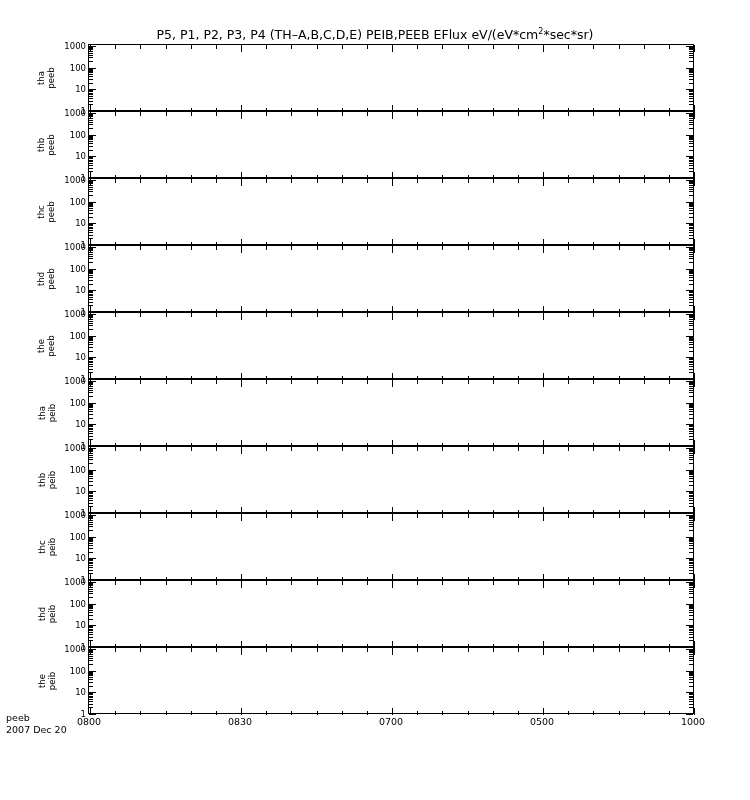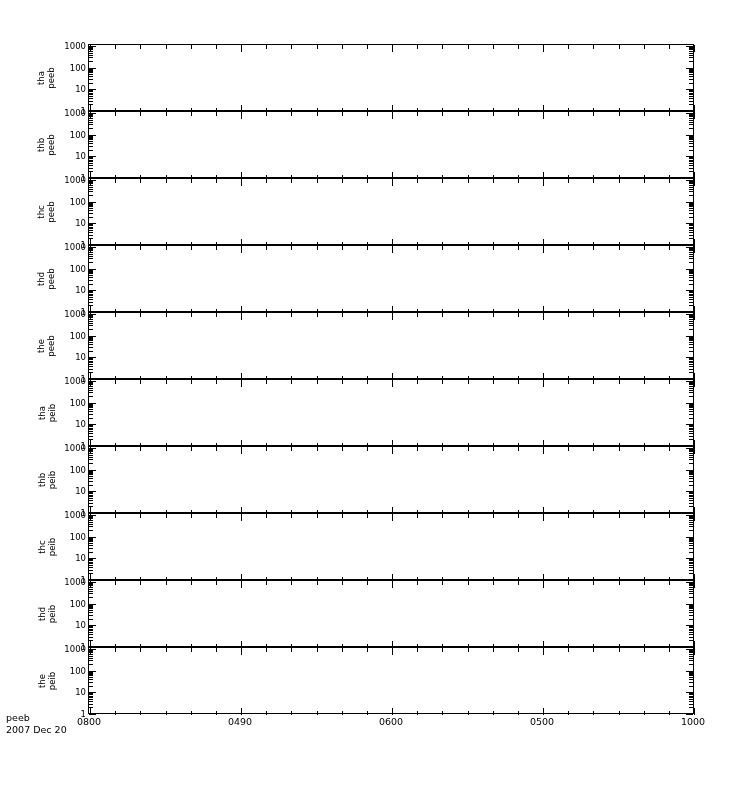--- a/index.html
+++ b/index.html
@@ -139,20 +139,21 @@
     font-size: 9.5px;
     line-height: 12px;
   }
   .corner div { white-space: nowrap; }
 </style>
 </head>
 <body>
 
 <div id="stage">
 
+  <div class="title"><span>P5, P1, P2, P3, P4 (TH–A,B,C,D,E) PEIB,PEEB EFlux  eV/(eV*cm</span><sup>2</sup><span>*sec*sr)</span></div>
 
   <div id="panels">
       <div class="panel" style="top: 0px; height: 67px;">
         <div class="pname">
           <span class="l1">tha</span>
           <span class="l2">peeb</span>
         </div>
         <div class="ylabels">
           <div class="ylab" style="top: 1px;">1000</div>
           <div class="ylab" style="top: 22.6667px;">100</div>
@@ -1405,22 +1406,22 @@
           <div class="xtick minor" style="left: 530px; top: 4px;"></div>
           <div class="xtick minor" style="left: 555px; top: 4px;"></div>
           <div class="xtick minor" style="left: 580px; top: 4px;"></div>
           <div class="xtick major" style="left: 605px; top: 1px;"></div>
         </div>
       </div>
     </div>
 
   <div class="xlabels">
       <div class="xlab" style="left: 1px;">0800</div>
-      <div class="xlab" style="left: 152px;">0490</div>
-      <div class="xlab" style="left: 303px;">0600</div>
+      <div class="xlab" style="left: 152px;">0830</div>
+      <div class="xlab" style="left: 303px;">0700</div>
       <div class="xlab" style="left: 454px;">0500</div>
       <div class="xlab" style="left: 605px;">1000</div>
     </div>
 
   <div class="corner">
     <div>peeb</div>
     <div>2007 Dec 20</div>
   </div>
 
 </div>

